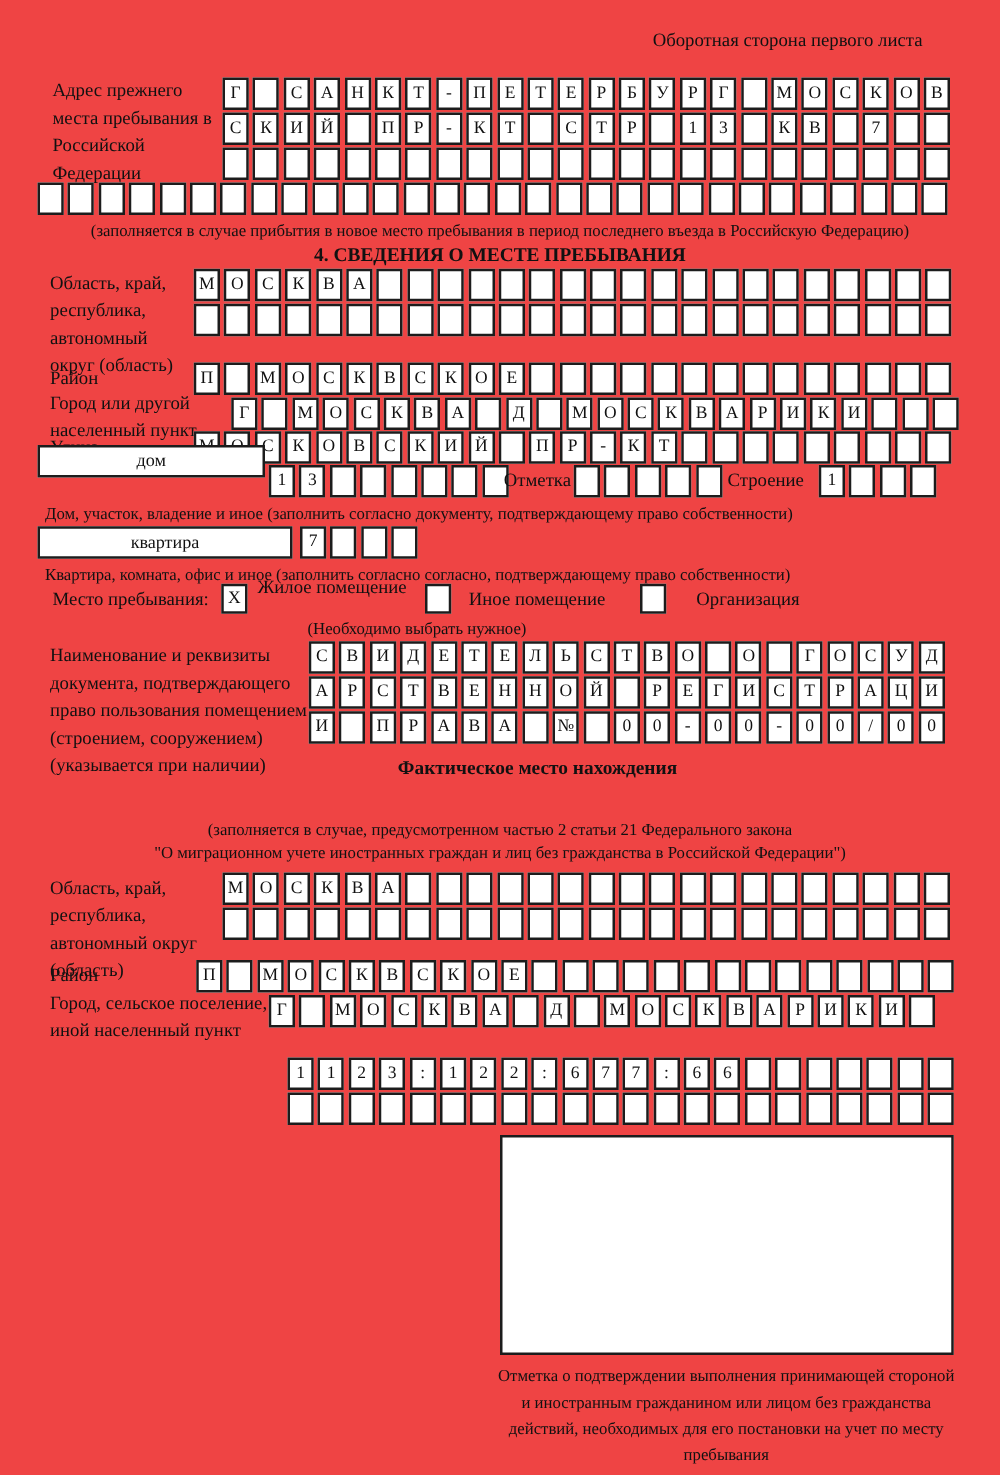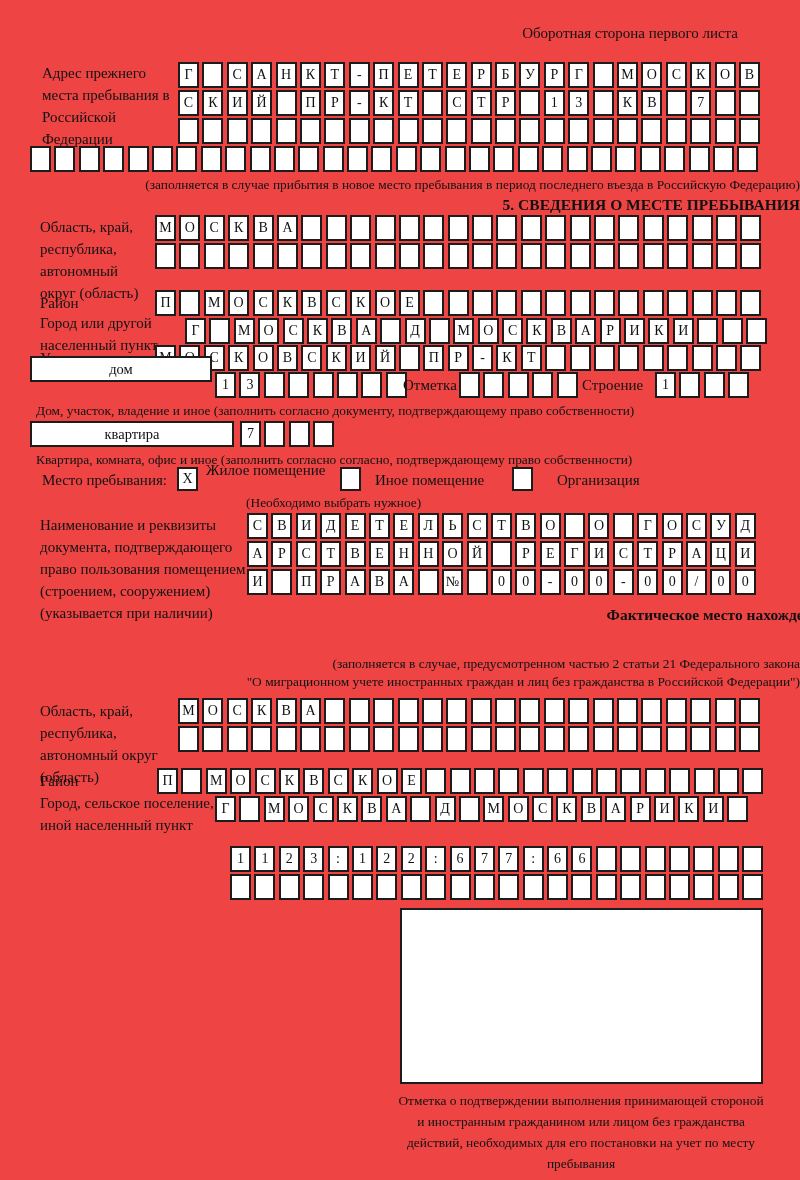--- a/index.html
+++ b/index.html
@@ -4,21 +4,21 @@
 <style>
   html,body{margin:0;padding:0;background:#fff;}
   .page{
     position:relative;width:800px;height:1180px;background:#ef4444;
     font-family:"Liberation Serif","DejaVu Serif",serif;color:#111;overflow:hidden;
   }
   .abs{position:absolute;}
   .lbl{font-size:15px;line-height:22px;}
   .note{font-size:13.4px;line-height:18px;}
   .hdr{font-weight:bold;font-size:15.5px;}
-  .center{text-align:right;width:800px;left:0;}
+  .center{text-align:center;width:800px;left:0;}
   .row{display:flex;white-space:nowrap;}
   .cell{
     display:inline-flex;align-items:center;justify-content:center;
     width:17px;height:22px;border:2px solid #1c1c1c;margin-right:3.4px;
     font-size:14px;line-height:22px;flex:none;background:#fff;
   }
   .bigbox{
     display:inline-flex;align-items:center;justify-content:center;
     border:2px solid #1c1c1c;height:22px;font-size:14.5px;background:#fff;
   }
@@ -142,21 +142,21 @@
       <span class="cell"></span>
       <span class="cell"></span>
       <span class="cell"></span>
       <span class="cell"></span>
       <span class="cell"></span>
       <span class="cell"></span>
       <span class="cell"></span>
     </div>
   <div class="abs note center" style="top:176px;">(заполняется в случае прибытия в новое место пребывания в период последнего въезда в Российскую Федерацию)</div>
 
-  <div class="abs hdr center" style="top:196px;">5. СВЕДЕНИЯ О МЕСТЕ ПРЕБЫВАНИЯ</div>
+  <div class="abs hdr center" style="top:196px;">4. СВЕДЕНИЯ О МЕСТЕ ПРЕБЫВАНИЯ</div>
 
   <div class="abs lbl" style="left:40px;top:216px;width:108px;">Область, край, республика, автономный округ (область)</div>
   <div class="abs row" style="left:155px;top:215px;">
       <span class="cell">М</span>
       <span class="cell">О</span>
       <span class="cell">С</span>
       <span class="cell">К</span>
       <span class="cell">В</span>
       <span class="cell">А</span>
       <span class="cell"></span>

